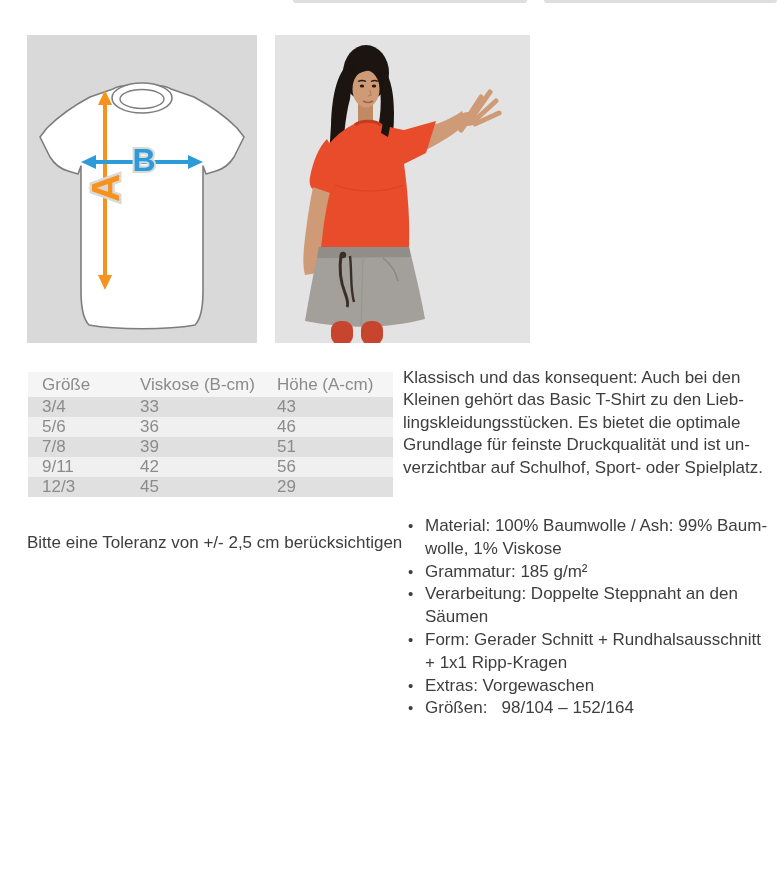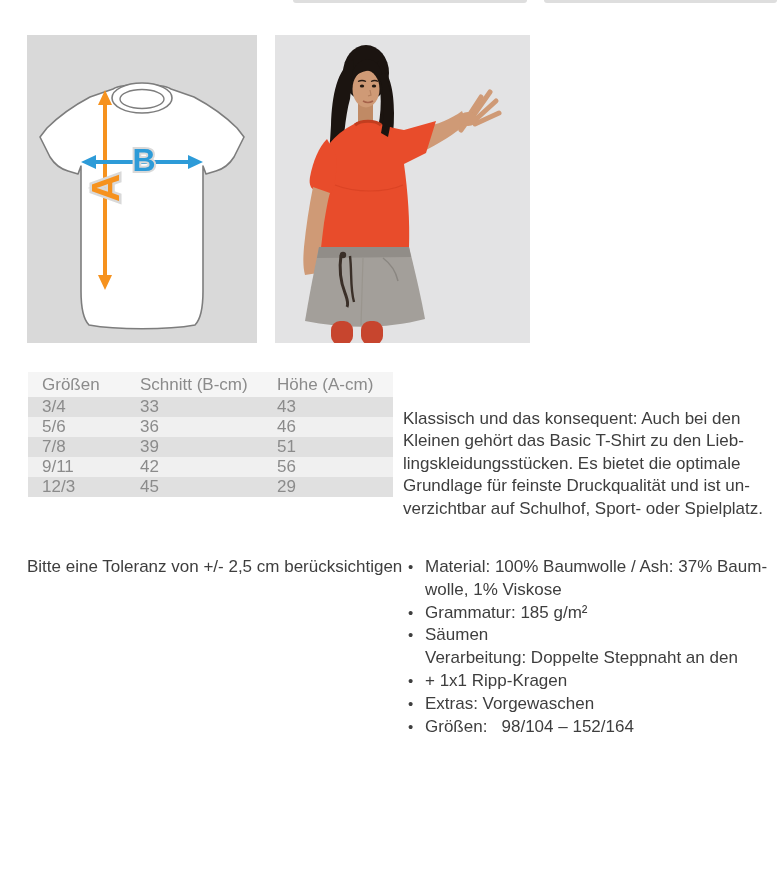--- a/index.html
+++ b/index.html
@@ -25,25 +25,25 @@
     background:#f5f5f5;font-weight:400;text-align:left;
     height:25px;padding:0 0 0 14px;
   }
   table.size-table td{height:20px;padding:0 0 0 14px;}
   table.size-table col.c1{width:98px;}
   table.size-table col.c2{width:137px;}
   table.size-table tbody tr:nth-child(odd){background:#e0e0e0;}
   table.size-table tbody tr:nth-child(even){background:#f0f0f0;}
 
   .table-note{
-    position:absolute;left:27px;top:557px;
+    position:absolute;left:27px;top:533px;
     font-size:17px;color:#3e3e3e;white-space:pre;
   }
 
-  .description{position:absolute;left:403px;top:367px;width:360px;font-size:17px;margin-top:41px;}
+  .description{position:absolute;left:403px;top:367px;width:360px;font-size:17px;}
   .tline{white-space:pre;}
   .para .tline{line-height:22.4px;}
   ul.bullets{list-style:none;margin:36px 0 0 0;padding:0;}
   ul.bullets li{display:flex;align-items:flex-start;padding-left:5px;}
   ul.bullets .dot{flex:none;width:17px;line-height:22.8px;font-size:15px;}
   .blines .tline{line-height:22.8px;}
 </style>
 </head>
 <body>
 
@@ -138,22 +138,22 @@
   </div>
 
   <table class="size-table">
     <colgroup>
         <col class="c1">
         <col class="c2">
         <col class="c3">
       </colgroup>
     <thead>
       <tr>
-        <th>Größen</th>
-        <th>Schnitt (B-cm)</th>
+        <th>Größe</th>
+        <th>Viskose (B-cm)</th>
         <th>Höhe (A-cm)</th>
       </tr>
     </thead>
     <tbody>
       <tr>
         <td>3/4</td>
         <td>33</td>
         <td>43</td>
       </tr>
       <tr>
@@ -186,40 +186,41 @@
       <div class="tline">Klassisch und das konsequent: Auch bei den</div>
       <div class="tline">Kleinen gehört das Basic T-Shirt zu den Lieb-</div>
       <div class="tline">lingskleidungsstücken. Es bietet die optimale</div>
       <div class="tline">Grundlage für feinste Druckqualität und ist un-</div>
       <div class="tline">verzichtbar auf Schulhof, Sport- oder Spielplatz.</div>
     </div>
     <ul class="bullets">
       <li>
         <span class="dot">•</span>
         <div class="blines">
-          <div class="tline">Material: 100% Baumwolle / Ash: 37% Baum-</div>
+          <div class="tline">Material: 100% Baumwolle / Ash: 99% Baum-</div>
           <div class="tline">wolle, 1% Viskose</div>
         </div>
       </li>
       <li>
         <span class="dot">•</span>
         <div class="blines">
           <div class="tline">Grammatur: 185 g/m²</div>
         </div>
       </li>
       <li>
         <span class="dot">•</span>
         <div class="blines">
+          <div class="tline">Verarbeitung: Doppelte Steppnaht an den</div>
           <div class="tline">Säumen</div>
-          <div class="tline">Verarbeitung: Doppelte Steppnaht an den</div>
-        </div>
-      </li>
-      <li>
-        <span class="dot">•</span>
-        <div class="blines">
+        </div>
+      </li>
+      <li>
+        <span class="dot">•</span>
+        <div class="blines">
+          <div class="tline">Form: Gerader Schnitt + Rundhalsausschnitt</div>
           <div class="tline">+ 1x1 Ripp-Kragen</div>
         </div>
       </li>
       <li>
         <span class="dot">•</span>
         <div class="blines">
           <div class="tline">Extras: Vorgewaschen</div>
         </div>
       </li>
       <li>

